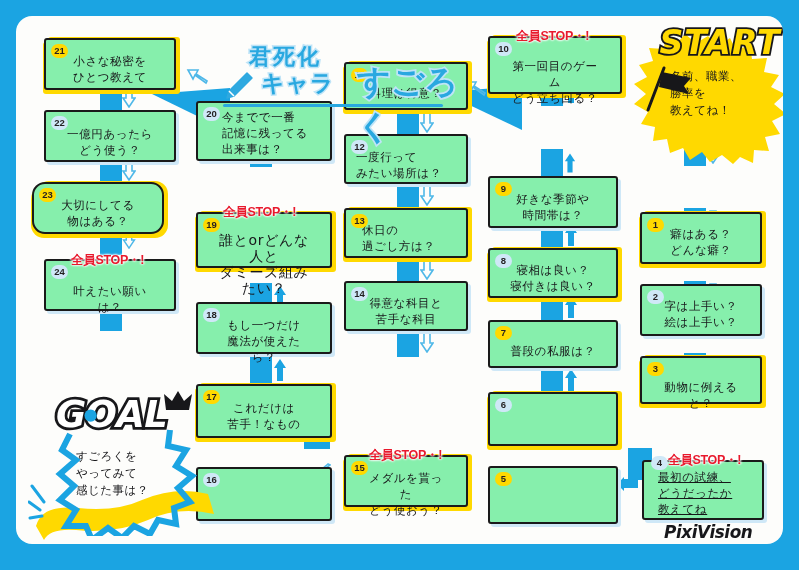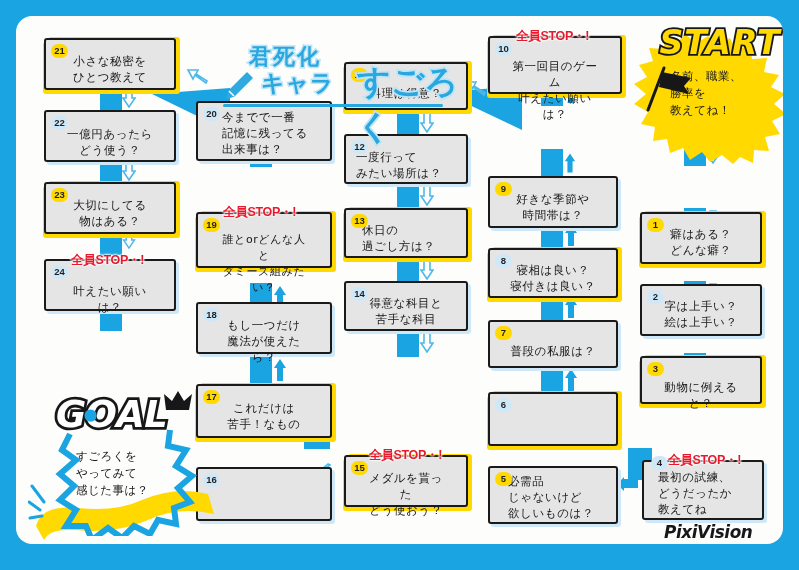--- a/index.html
+++ b/index.html
@@ -14,21 +14,21 @@
   }
   #sheet{
     position:absolute; left:16px; top:16px;
     width:767px; height:528px;
     background:#fdfdfb; border-radius:16px;
     overflow:hidden;
   }
   
   .cell{
     position:absolute;
-    background:#e5e5e5;
+    background:#86efac;
     border:2.5px solid #1a1a1a;
     border-radius:3px;
     z-index:6;
   }
   .cell.hl{
     box-shadow:4px 4px 0 0 #ffd900, -1px 4px 0 0 #ffd900, 4px -1px 0 0 #ffd900;
   }
   .cell.bl{
     box-shadow:3px 3px 0 0 #cfe8f7;
   }
@@ -278,31 +278,28 @@
     <div class="badge b">2</div>
     <div class="txt" style="top:12px;">字は上手い？
 絵は上手い？</div>
   </div>
   <div class="cell hl" style="left:624px;top:340px;width:122px;height:48px;">
     <div class="badge y">3</div>
     <div class="txt" style="top:21px;">動物に例えると？</div>
   </div>
   <div class="cell bl" style="left:626px;top:444px;width:122px;height:60px;">
     <div class="badge b" style="left:7px;top:-6px;">4</div>
-    <div class="txt la" style="top:7px;">最初の試練、
+    <div class="txt la" style="top:7px;text-decoration:underline;">最初の試練、
 どうだったか
 教えてね</div>
   </div>
   <div class="stop" style="left:652px;top:436px;">全員STOP・!</div>
 
   <div class="cell bl" style="left:472px;top:450px;width:130px;height:58px;">
     <div class="badge y">5</div>
-    <div class="txt la" style="top:5px;padding-left:18px;">必需品
- じゃないけど
- 欲しいものは？</div>
   </div>
   <div class="cell hl" style="left:472px;top:376px;width:130px;height:54px;">
     <div class="badge b">6</div>
   </div>
   <div class="cell bl" style="left:472px;top:304px;width:130px;height:48px;">
     <div class="badge y">7</div>
     <div class="txt" style="top:21px;">普段の私服は？</div>
   </div>
   <div class="cell hl" style="left:472px;top:232px;width:130px;height:50px;">
     <div class="badge b">8</div>
@@ -310,21 +307,21 @@
 寝付きは良い？</div>
   </div>
   <div class="cell bl" style="left:472px;top:160px;width:130px;height:52px;">
     <div class="badge y">9</div>
     <div class="txt" style="top:13px;">好きな季節や
 時間帯は？</div>
   </div>
   <div class="cell hl" style="left:472px;top:20px;width:134px;height:58px;">
     <div class="badge b">10</div>
     <div class="txt" style="top:20px;">第一回目のゲーム
-叶えたい願いは？</div>
+どう立ち回る？</div>
   </div>
   <div class="stop" style="left:500px;top:12px;">全員STOP・!</div>
 
   <div class="cell hl" style="left:328px;top:46px;width:124px;height:48px;">
     <div class="badge y">11</div>
     <div class="txt" style="top:21px;">料理は得意？</div>
   </div>
   <div class="cell bl" style="left:328px;top:118px;width:124px;height:50px;">
     <div class="badge b">12</div>
     <div class="txt la" style="top:13px;padding-left:10px;">一度行って
@@ -355,21 +352,21 @@
     <div class="txt" style="top:14px;">これだけは
 苦手！なもの</div>
   </div>
   <div class="cell bl" style="left:180px;top:286px;width:136px;height:52px;">
     <div class="badge b">18</div>
     <div class="txt" style="top:13px;">もし一つだけ
 魔法が使えたら？</div>
   </div>
   <div class="cell hl" style="left:180px;top:196px;width:136px;height:56px;">
     <div class="badge y">19</div>
-    <div class="txt" style="top:18px;font-size:11px;">誰とorどんな人と
+    <div class="txt" style="top:18px;font-size:14px;">誰とorどんな人と
 ダミーズ組みたい？</div>
   </div>
   <div class="stop" style="left:207px;top:188px;">全員STOP・!</div>
 
   <div class="cell bl" style="left:180px;top:85px;width:136px;height:60px;">
     <div class="badge b">20</div>
     <div class="txt la" style="top:6px;padding-left:24px;">今までで一番
 記憶に残ってる
 出来事は？</div>
   </div>
@@ -377,21 +374,21 @@
   <div class="cell hl" style="left:28px;top:22px;width:132px;height:52px;">
     <div class="badge y">21</div>
     <div class="txt" style="top:13px;">小さな秘密を
 ひとつ教えて</div>
   </div>
   <div class="cell bl" style="left:28px;top:94px;width:132px;height:52px;">
     <div class="badge b">22</div>
     <div class="txt" style="top:14px;">一億円あったら
 どう使う？</div>
   </div>
-  <div class="cell hl" style="left:28px;top:166px;width:132px;height:52px;">
+  <div class="cell hl" style="left:16px;top:166px;width:132px;height:52px;border-radius:13px;">
     <div class="badge y">23</div>
     <div class="txt" style="top:13px;">大切にしてる
 物はある？</div>
   </div>
   <div class="cell bl" style="left:28px;top:243px;width:132px;height:52px;">
     <div class="badge b">24</div>
     <div class="txt" style="top:22px;">叶えたい願いは？</div>
   </div>
   <div class="stop" style="left:55px;top:236px;">全員STOP・!</div>
 

